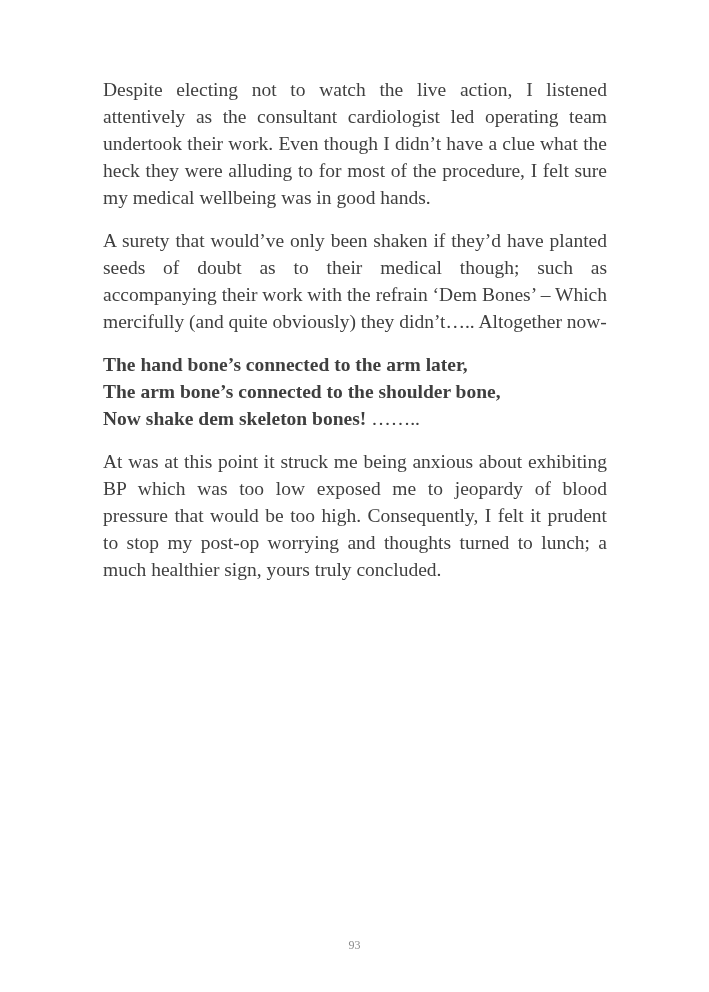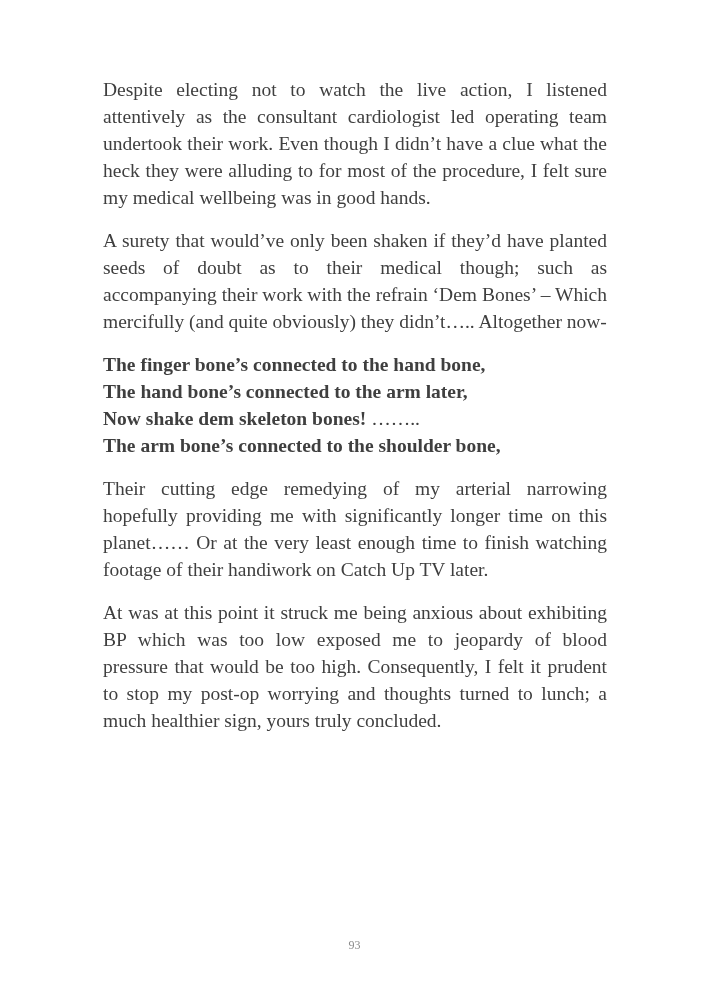--- a/index.html
+++ b/index.html
@@ -53,27 +53,25 @@
 <body>
 
 <div class="page">
   <div class="content">
 
     <p class="body-para">Despite electing not to watch the live action, I listened attentively as the consultant cardiologist led operating team undertook their work. Even though I didn’t have a clue what the heck they were alluding to for most of the procedure, I felt sure my medical wellbeing was in good hands.</p>
 
     <p class="body-para">A surety that would’ve only been shaken if they’d have planted seeds of doubt as to their medical though; such as accompanying their work with the refrain ‘Dem Bones’ – Which mercifully (and quite obviously) they didn’t….. Altogether now-</p>
 
     <div class="verse">
-      <div class="verse-line">The finger bone’s connected to the hand bone,</div>
       <div class="verse-line">The hand bone’s connected to the arm later,</div>
+      <div class="verse-line">The arm bone’s connected to the shoulder bone,</div>
       <div class="verse-line"><span>Now shake dem skeleton bones!</span><span class="tail"> ……..</span></div>
-      <div class="verse-line">The arm bone’s connected to the shoulder bone,</div>
     </div>
 
-    <p class="body-para">Their cutting edge remedying of my arterial narrowing hopefully providing me with significantly longer time on this planet…… Or at the very least enough time to finish watching footage of their handiwork on Catch Up TV later.</p>
 
 
     <p class="body-para">At was at this point it struck me being anxious about exhibiting BP which was too low exposed me to jeopardy of blood pressure that would be too high. Consequently, I felt it prudent to stop my post-op worrying and thoughts turned to lunch; a much healthier sign, yours truly concluded.</p>
 
   </div>
 
   <div class="page-number">93</div>
 </div>
 
 </body></html>

